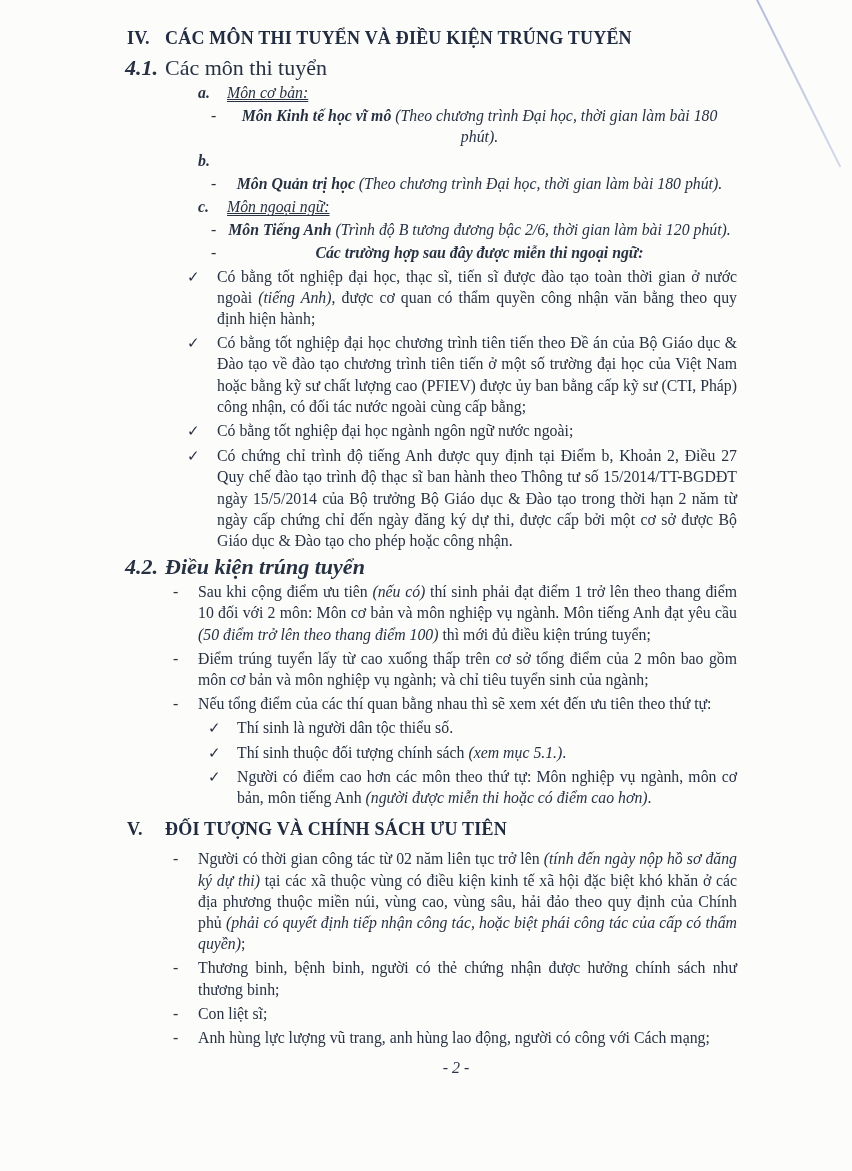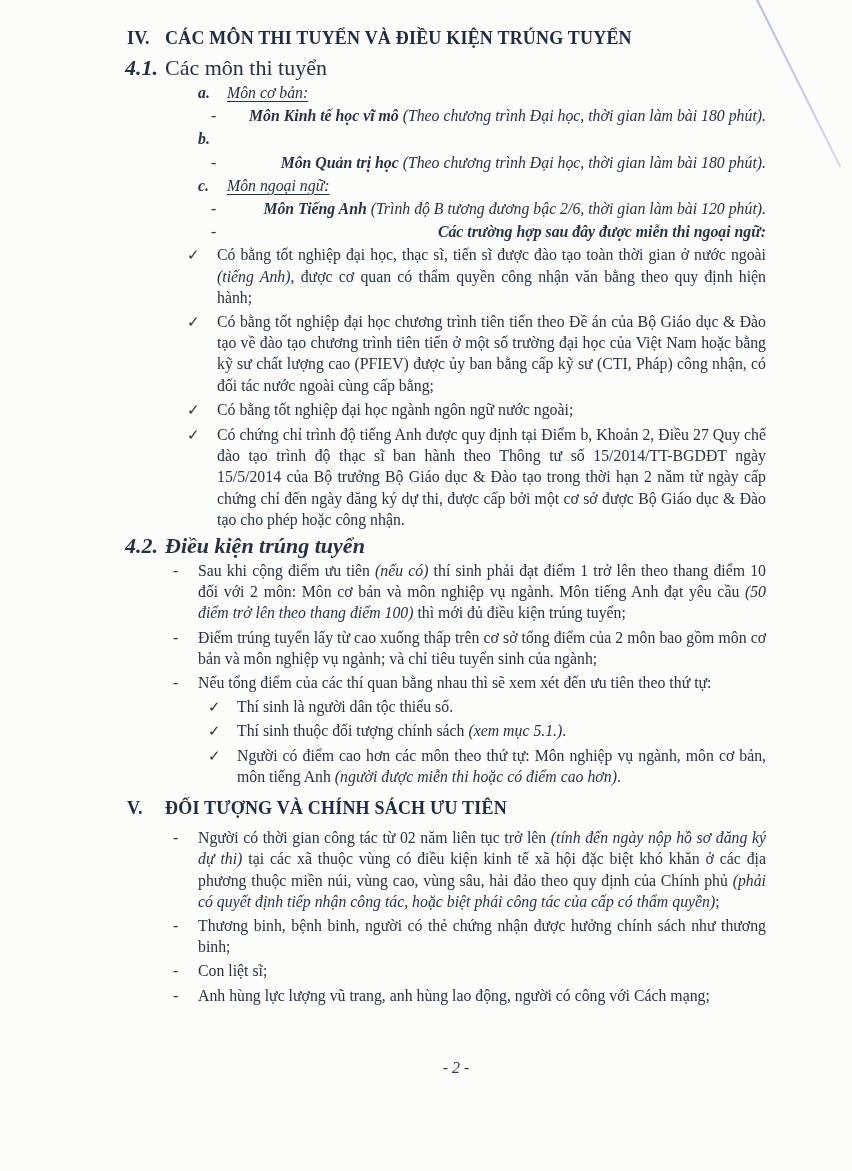--- a/index.html
+++ b/index.html
@@ -17,36 +17,36 @@
   .scan-line{
     position:absolute;top:-8px;left:752px;width:2px;height:196px;
     background:linear-gradient(to bottom,rgba(140,150,205,.65),rgba(140,150,205,.35));
     transform:rotate(-26.5deg);transform-origin:top left;
     pointer-events:none;
   }
   .doc{position:absolute;top:26px;left:0;width:852px;}
   .row{
     display:flex;align-items:baseline;
     font-size:15.8px;line-height:21.2px;
-    margin:0 0 1px 0;padding-right:86px;
+    margin:0 0 1px 0;padding-right:115px;
   }
   .mk{flex:0 0 auto;}
   .ct{flex:1 1 auto;text-align:justify;}
   
   .row-h1{font-size:18px;line-height:25px;font-weight:700;padding-left:127px;margin-bottom:6px;letter-spacing:.2px;color:#222c40;}
   .row-h1 .mk{width:38px;}
   .row-h1 .ct{text-align:left;}
   .row-h2{font-size:22px;line-height:22px;padding-left:125px;margin-bottom:3px;}
   .row-h2 .mk{width:40px;font-weight:700;font-style:italic;}
   .row-alpha{padding-left:198px;margin-bottom:2px;}
   .row-alpha .mk{width:29px;font-weight:700;font-style:italic;}
-  .row-alpha .ct{text-align:left;}
+  .row-alpha .ct{text-align:left;text-decoration:underline;}
   .row-dasha{padding-left:211px;margin-bottom:2px;}
   .row-dasha .mk{width:11px;}
-  .row-dasha .ct{text-align:right;}
+  .row-dasha .ct{text-align:center;}
   .row-check1{padding-left:187px;margin-bottom:3px;}
   .row-check1 .mk{width:30px;font-size:15px;}
   .row-dash2{padding-left:173px;margin-bottom:3px;}
   .row-dash2 .mk{width:25px;}
   .row-check2{padding-left:208px;margin-bottom:2px;}
   .row-check2 .mk{width:29px;font-size:15px;}
   
   .s-r{}
   .s-i{font-style:italic;}
   .s-bi{font-weight:700;font-style:italic;}

